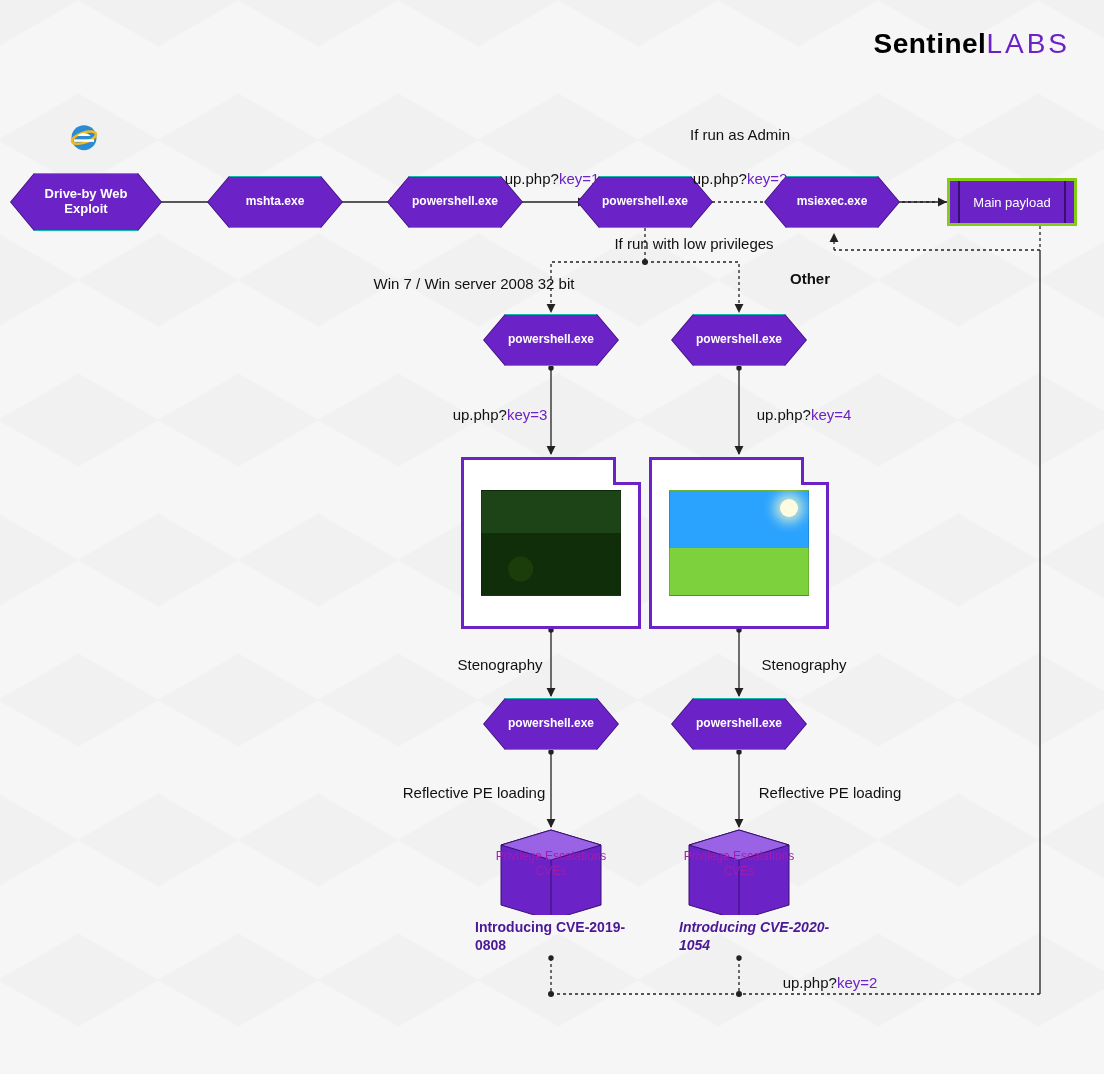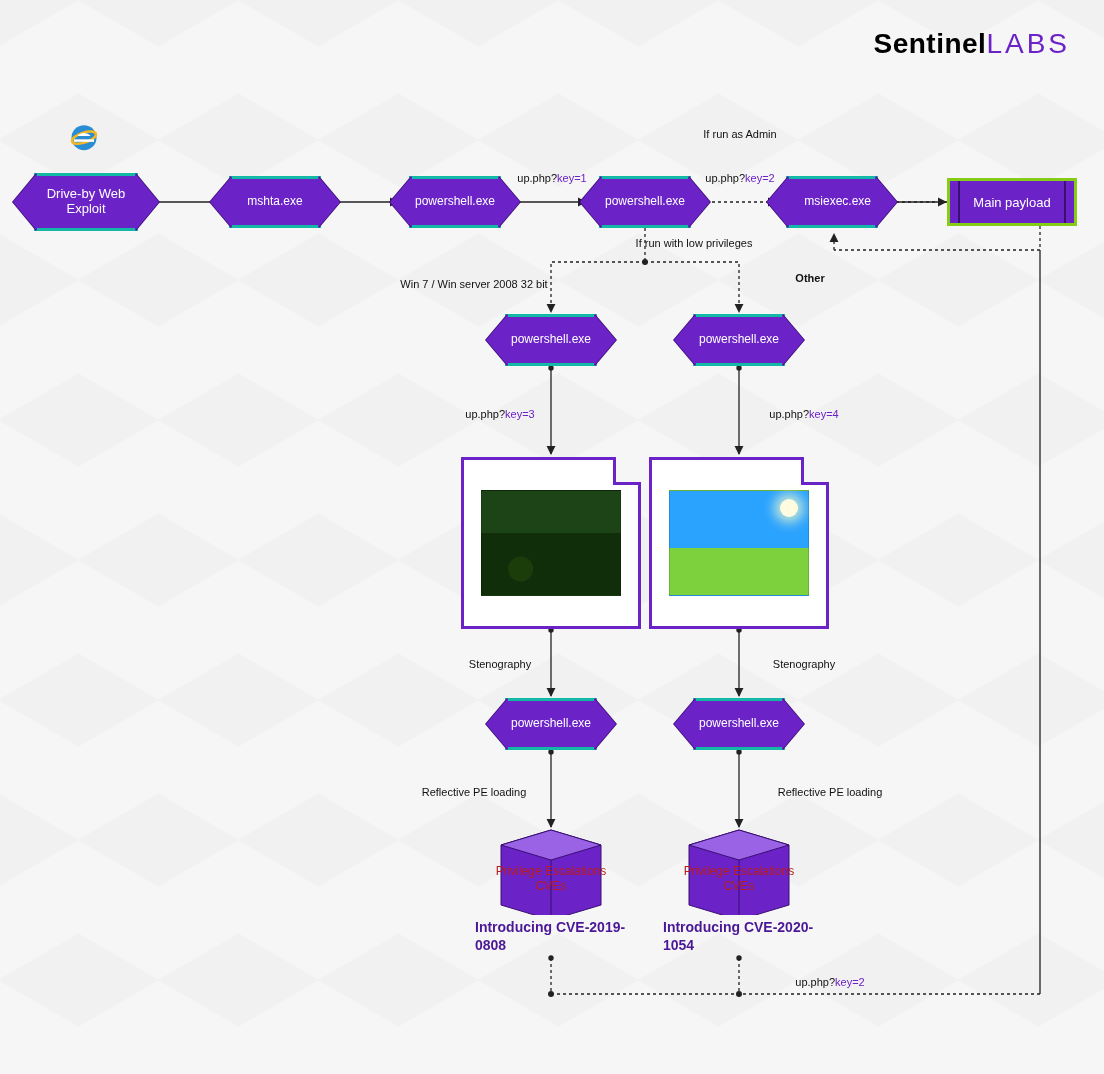--- a/index.html
+++ b/index.html
@@ -34,30 +34,31 @@
     color: #111;
   }
   .logo .bold { font-weight: 700; color:#000; }
   .logo .thin { color: #6b22c7; font-weight: 300; letter-spacing: 3px; margin-top: 34px; }
 
   .hex {
     position: absolute;
     width: 92px;
     height: 52px;
     background: #6b22c7;
-    border: 3px solid #14b8a6;
+    border: 1px solid #14b8a6;
     transform: translate(-50%, -50%);
     display: flex;
     align-items: center;
     justify-content: center;
     color: #fff;
     font-size: 12px;
     text-align: center;
     line-height: 1.15;
     padding: 0 4px;
+    font-weight: bold;
   }
   .hex::before, .hex::after {
     content: '';
     position: absolute;
     width: 0; height: 0;
     border-top: 26px solid transparent;
     border-bottom: 26px solid transparent;
   }
   .hex::before { right: 100%; border-right: 22px solid #6b22c7; filter: drop-shadow(-1px 0 0 #3a0f72);}
   .hex::after  { left: 100%;  border-left: 22px solid #6b22c7; filter: drop-shadow(1px 0 0 #3a0f72);}
@@ -146,41 +147,41 @@
 
   .cube {
     position: absolute;
     transform: translate(-50%, -50%);
     width: 124px;
     height: 90px;
   }
   .cube svg { width: 100%; height:100%; }
   .cube .lbl {
     position:absolute;
-    top:39px; left:0; right:0;
-    color:#b91c1c;
+    top:24px; left:0; right:0;
+    color:#a21caf;
     font-size:12px;
     text-align:center;
     line-height:1.25;
   }
 
   .caption {
     position:absolute;
     transform: translate(-50%, 0);
     color:#4a1896;
     font-weight:700;
     font-size:14px;
     text-align:left;
     line-height:1.3;
     width: 170px;
   }
 
   .edge-label {
     position: absolute;
-    font-size: 11px;
+    font-size: 15px;
     color: #111;
     white-space: nowrap;
     transform: translate(-50%, -50%);
     text-align: center;
   }
   .edge-label .purple { color:#6b22c7;margin-top:20px; }
 
   svg.wires { position:absolute; inset:0; width:100%; height:100%; pointer-events:none; }
 </style>
 </head>
@@ -276,21 +277,21 @@
   </div>
 <div class="hex" style="left:275px; top:202px;">
     <span>mshta.exe</span>
   </div>
 <div class="hex" style="left:455px; top:202px;">
     <span>powershell.exe</span>
   </div>
 <div class="hex" style="left:645px; top:202px;">
     <span>powershell.exe</span>
   </div>
-<div class="hex" style="left:832px; top:202px;justify-content:flex-end;">
+<div class="hex" style="left:832px; top:202px;">
     <span>msiexec.exe</span>
   </div>
 <div class="payload-box" style="left:1012px; top:202px;">
     <span>Main payload</span>
   </div>
 
 <div class="hex" style="left:551px; top:340px;">
     <span>powershell.exe</span>
   </div>
 <div class="hex" style="left:739px; top:340px;">
@@ -324,21 +325,21 @@
 <div class="cube" style="left:739px; top:870px;">
   <svg viewBox="0 0 124 90">
     <polygon points="12,20 62,5 112,20 112,80 62,95 12,80" fill="#6b22c7" stroke="#3a0f72" stroke-width="1"></polygon>
     <polygon points="12,20 62,35 112,20 62,5" fill="#9a63e6" stroke="#3a0f72" stroke-width="1"></polygon>
     <line x1="62" y1="35" x2="62" y2="95" stroke="#3a0f72" stroke-width="1"></line>
   </svg>
   <div class="lbl">Privilege Escalations CVEs</div>
 </div>
 
 <div class="caption" style="left:560px; top:918px;">Introducing CVE-2019-0808</div>
-<div class="caption" style="left:748px; top:918px;">Introducing CVE-2020-1054</div>
+<div class="caption" style="left:764px; top:918px;font-style:italic;">Introducing CVE-2020-1054</div>
 
 <div class="edge-label" style="left:552px; top:178px;"><span>up.php?</span><span class="purple">key=1</span></div>
 <div class="edge-label" style="left:740px; top:178px;"><span>up.php?</span><span class="purple">key=2</span></div>
 <div class="edge-label" style="left:740px; top:135px; line-height:1.25;">If run as Admin</div>
 <div class="edge-label" style="left:694px; top:244px; line-height:1.25;">If run with low privileges</div>
 <div class="edge-label" style="left:474px; top:284px; line-height:1.3; text-align:center;">Win 7 / Win server 2008 32 bit</div>
 <div class="edge-label" style="left:810px; top:278px;font-weight:bold;">Other</div>
 <div class="edge-label" style="left:500px; top:414px;"><span>up.php?</span><span class="purple">key=3</span></div>
 <div class="edge-label" style="left:804px; top:414px;"><span>up.php?</span><span class="purple">key=4</span></div>
 <div class="edge-label" style="left:500px; top:664px;">Stenography</div>

